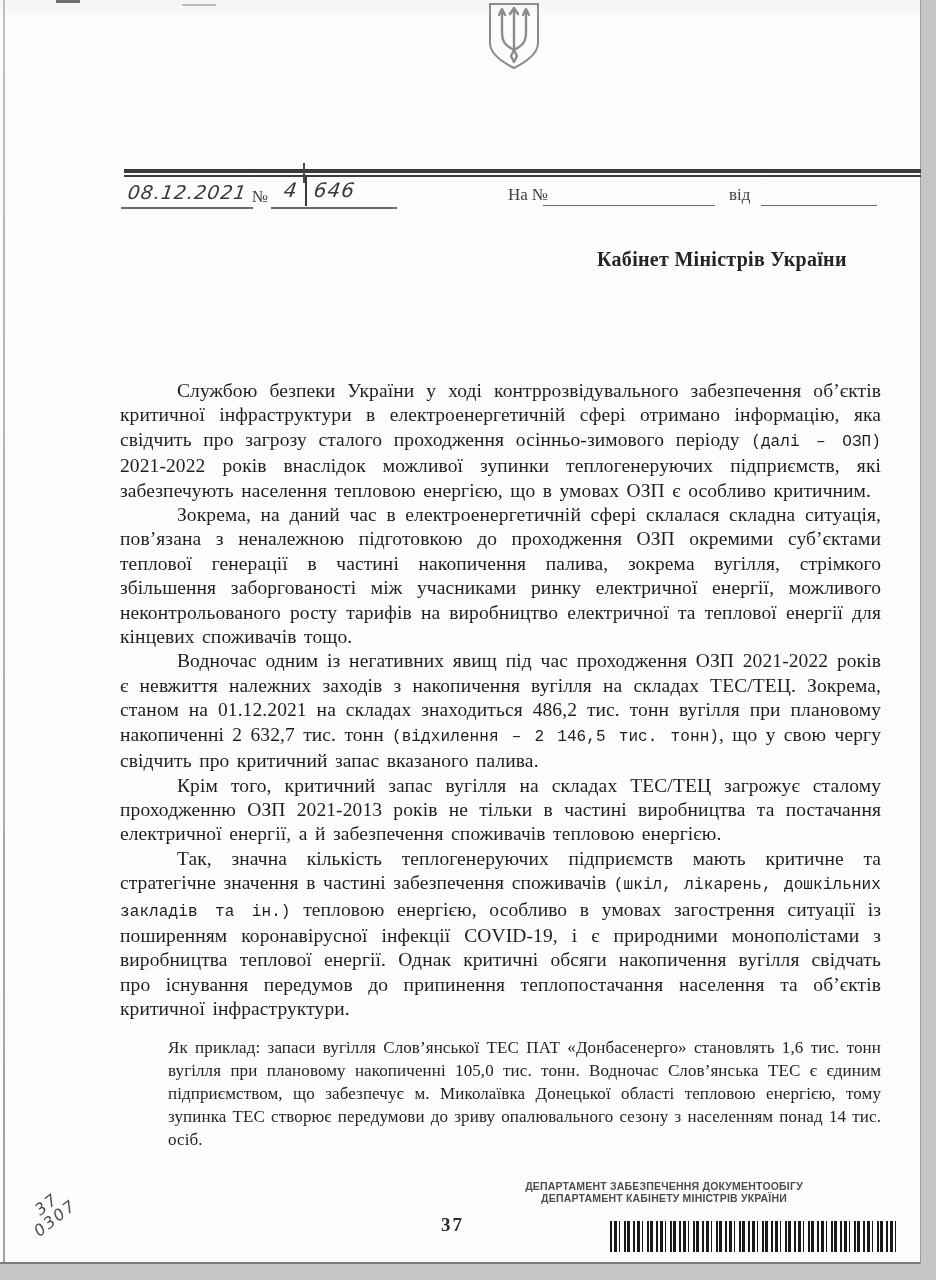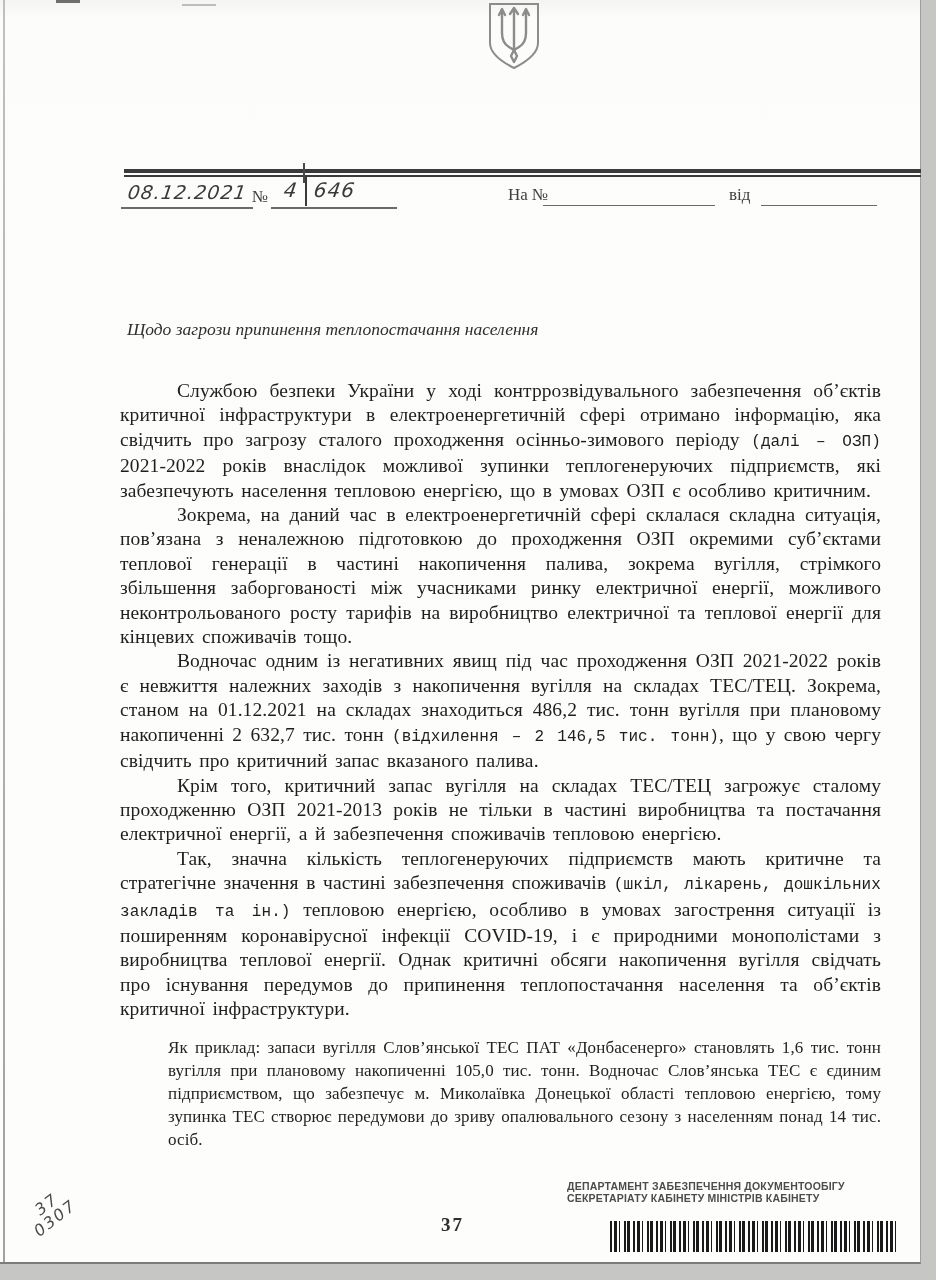--- a/index.html
+++ b/index.html
@@ -72,21 +72,21 @@
     text-align:justify;text-indent:57px;word-spacing:2.5px;letter-spacing:.1px;
   }
   .para .small-run{font-size:16px;font-family:Liberation Mono, monospace;}
   .para.example{
     margin-top:14px;margin-left:48px;
     font-size:17px;line-height:23px;text-indent:0;word-spacing:1.5px;color:#232323;
   }
 
   
   .stamp{
-    position:absolute;left:567px;top:1180px;width:292px;text-align:left;
+    position:absolute;left:518px;top:1180px;width:292px;text-align:center;
     font-family:"Liberation Sans","DejaVu Sans",sans-serif;
     color:#4c4c4c;font-weight:bold;
   }
   .stamp .s1{font-size:10.5px;line-height:12px;letter-spacing:.2px;}
   .stamp .s3{font-size:14.5px;line-height:17px;margin-top:3px;letter-spacing:.3px;color:#424242;}
   .barcode{
     position:absolute;left:610px;top:1221px;width:287px;height:31px;
     background-image:repeating-linear-gradient(90deg,
       #1a1a1a 0 2px, transparent 2px 4px,
       #1a1a1a 4px 7px, transparent 7px 9px,
@@ -141,34 +141,34 @@
       <span class="hw">4</span>
       <span class="bar"></span>
       <span class="hw">646</span>
     </span>
     <span class="u u-number"></span>
     <span class="na-label">На №</span>
     <span class="u u-na"></span>
     <span class="vid-label">від</span>
     <span class="u u-vid"></span>
 
-    <div class="subject">Щодо загрози припинення теплопостачання населення</div>
+    <div class="recipient">Кабінет Міністрів України</div>
 
     <div class="body">
         <p class="para"><span>Службою безпеки України у ході контррозвідувального забезпечення об’єктів критичної інфраструктури в електроенергетичній сфері отримано інформацію, яка свідчить про загрозу сталого проходження осінньо-зимового періоду </span><span class="small-run">(далі – ОЗП)</span><span> 2021-2022 років внаслідок можливої зупинки теплогенеруючих підприємств, які забезпечують населення тепловою енергією, що в умовах ОЗП є особливо критичним.</span></p>
         <p class="para"><span>Зокрема, на даний час в електроенергетичній сфері склалася складна ситуація, пов’язана з неналежною підготовкою до проходження ОЗП окремими суб’єктами теплової генерації в частині накопичення палива, зокрема вугілля, стрімкого збільшення заборгованості між учасниками ринку електричної енергії, можливого неконтрольованого росту тарифів на виробництво електричної та теплової енергії для кінцевих споживачів тощо.</span></p>
         <p class="para"><span>Водночас одним із негативних явищ під час проходження ОЗП 2021-2022 років є невжиття належних заходів з накопичення вугілля на складах ТЕС/ТЕЦ. Зокрема, станом на 01.12.2021 на складах знаходиться 486,2 тис. тонн вугілля при плановому накопиченні 2 632,7 тис. тонн </span><span class="small-run">(відхилення – 2 146,5 тис. тонн)</span><span>, що у свою чергу свідчить про критичний запас вказаного палива.</span></p>
         <p class="para"><span>Крім того, критичний запас вугілля на складах ТЕС/ТЕЦ загрожує сталому проходженню ОЗП 2021-2013 років не тільки в частині виробництва та постачання електричної енергії, а й забезпечення споживачів тепловою енергією.</span></p>
         <p class="para"><span>Так, значна кількість теплогенеруючих підприємств мають критичне та стратегічне значення в частині забезпечення споживачів </span><span class="small-run">(шкіл, лікарень, дошкільних закладів та ін.)</span><span> тепловою енергією, особливо в умовах загострення ситуації із поширенням коронавірусної інфекції COVID-19, і є природними монополістами з виробництва теплової енергії. Однак критичні обсяги накопичення вугілля свідчать про існування передумов до припинення теплопостачання населення та об’єктів критичної інфраструктури.</span></p>
         <p class="para example"><span>Як приклад: запаси вугілля Слов’янської ТЕС ПАТ «Донбасенерго» становлять 1,6 тис. тонн вугілля при плановому накопиченні 105,0 тис. тонн. Водночас Слов’янська ТЕС є єдиним підприємством, що забезпечує м. Миколаївка Донецької області тепловою енергією, тому зупинка ТЕС створює передумови до зриву опалювального сезону з населенням понад 14 тис. осіб.</span></p>
       </div>
 
     <div class="stamp">
       <div class="s1">ДЕПАРТАМЕНТ ЗАБЕЗПЕЧЕННЯ ДОКУМЕНТООБІГУ</div>
-      <div class="s1">СЕКРЕТАРІАТУ КАБІНЕТУ МІНІСТРІВ КАБІНЕТУ</div>
+      <div class="s1">ДЕПАРТАМЕНТ КАБІНЕТУ МІНІСТРІВ УКРАЇНИ</div>
     </div>
     <div class="barcode"></div>
 
     <div class="page-number">37</div>
 
     <div class="corner-note">
       <div class="l1">37</div>
       <div class="l2">0307</div>
     </div>
 

